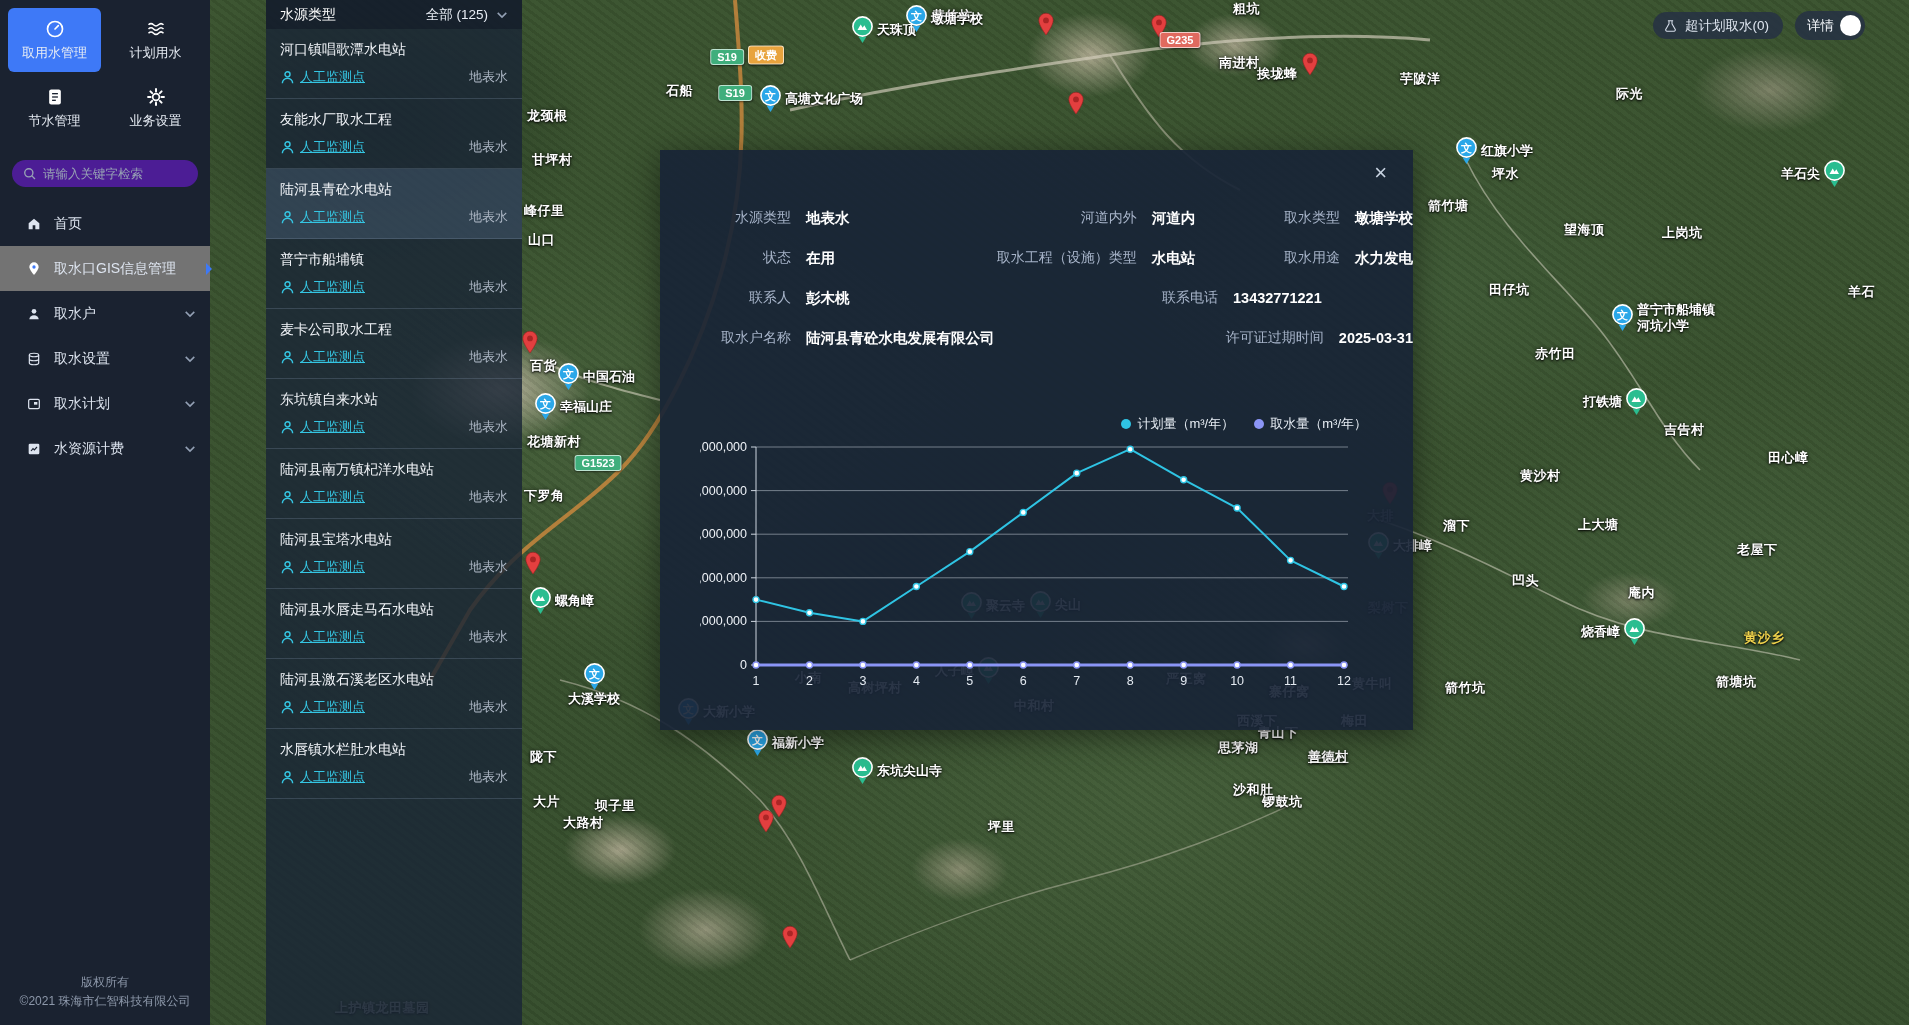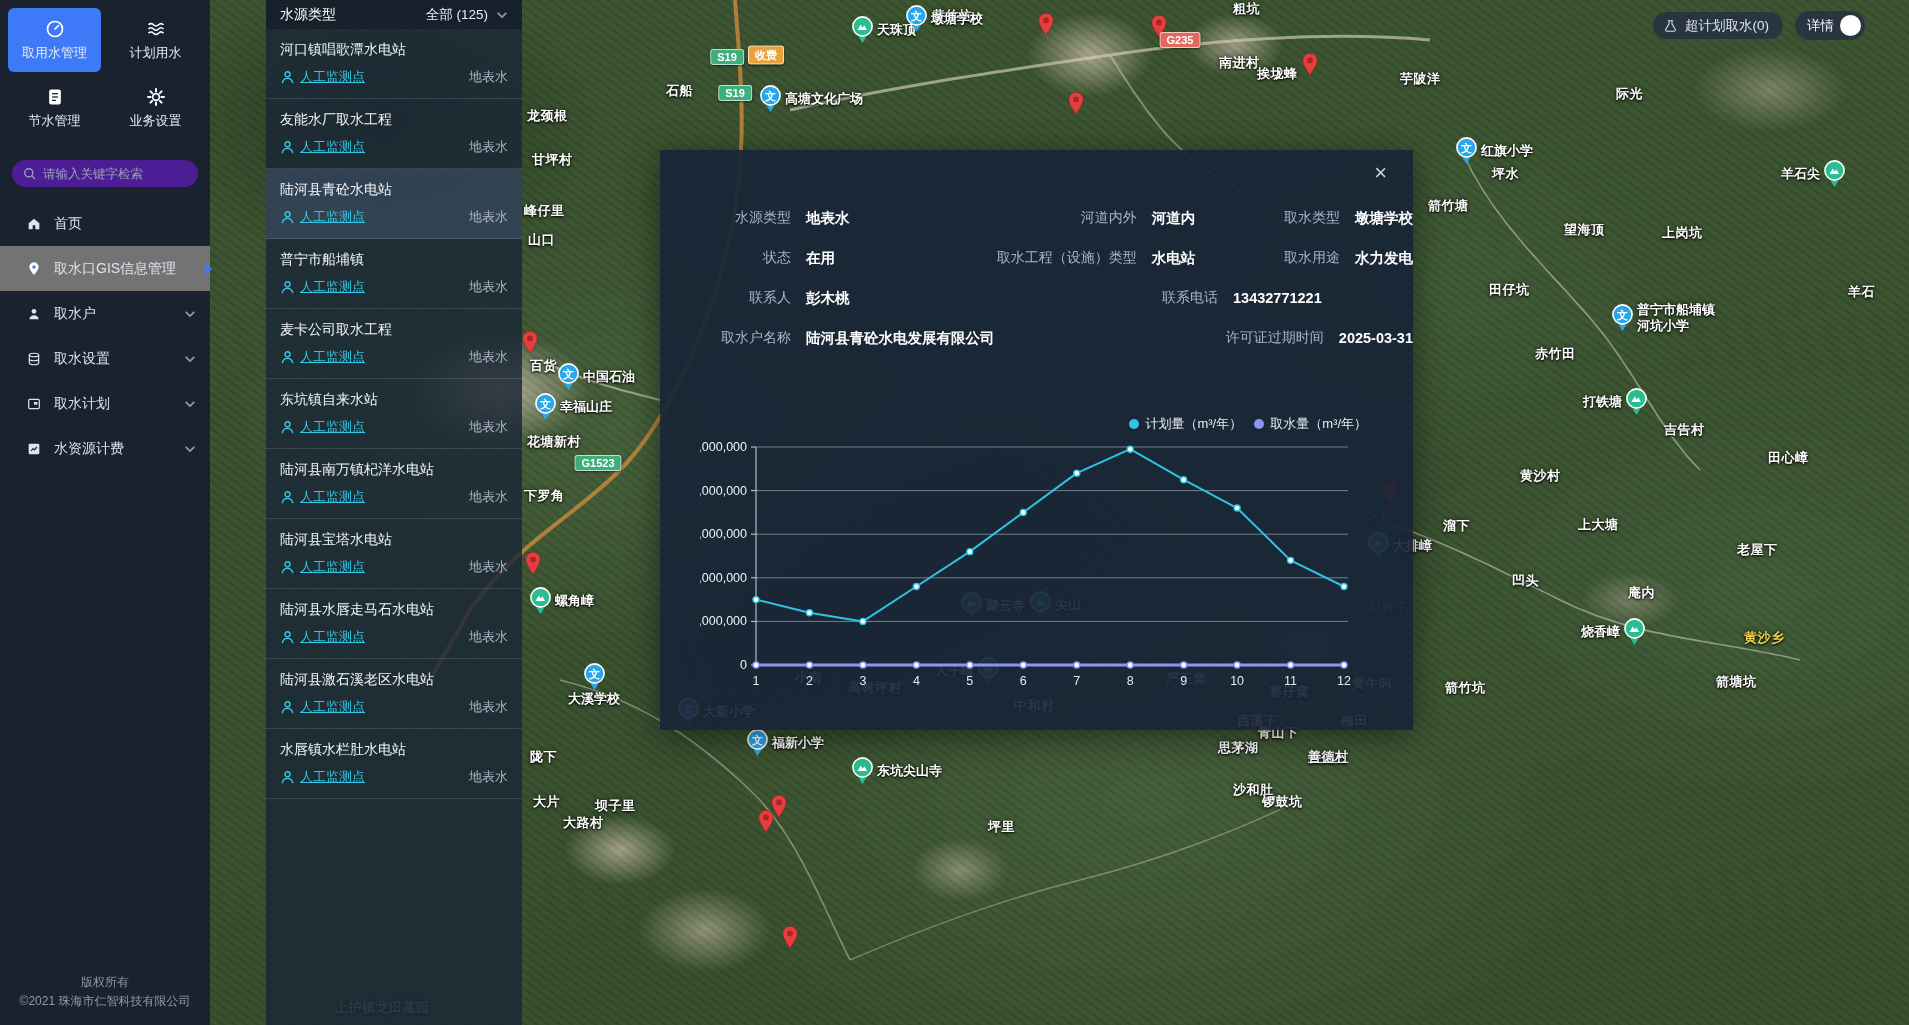--- a/index.html
+++ b/index.html
@@ -103,21 +103,21 @@
   #modal-title { padding:17px 0 0 43px; color:#f2f6fa; font-size:16.5px; }
   #modal-close { position:absolute; right:26px; top:12px; font-size:22px; color:#c7d2e0;
     cursor:pointer; line-height:1; font-weight:300; }
   #modal-fields { margin-top:48px; }
   .field-row { display:flex; align-items:center; height:40px; padding-left:43px; }
   .cell { display:flex; align-items:center; }
   .cell.c0 { width:330px; } .cell.c1 { width:345px; } .cell.c2 { flex:1; }
   .flabel { text-align:right; color:#a7b4c9; font-size:14px; margin-right:15px; white-space:nowrap; }
   .c0 .flabel { width:88px; } .c1 .flabel { width:185px; } .c2 .flabel { width:128px; }
   .fvalue { color:#fff; font-weight:700; font-size:14.5px; white-space:nowrap; }
-  #legend { position:absolute; right:46px; top:265px; display:flex; gap:12px; align-items:center; }
+  #legend { position:absolute; right:46px; top:265px; display:flex; gap:20px; align-items:center; }
   .legend-item { display:flex; align-items:center; gap:6px; color:#e8eef5; font-size:13px; }
   .legend-dot { width:10px; height:10px; border-radius:50%; }
   #chart-wrap { position:absolute; left:40px; top:278px; width:680px; height:268px; }
 
   .svg-icon { display:inline-flex; }
 </style>
 </head>
 <body>
 
 <div id="screen">

